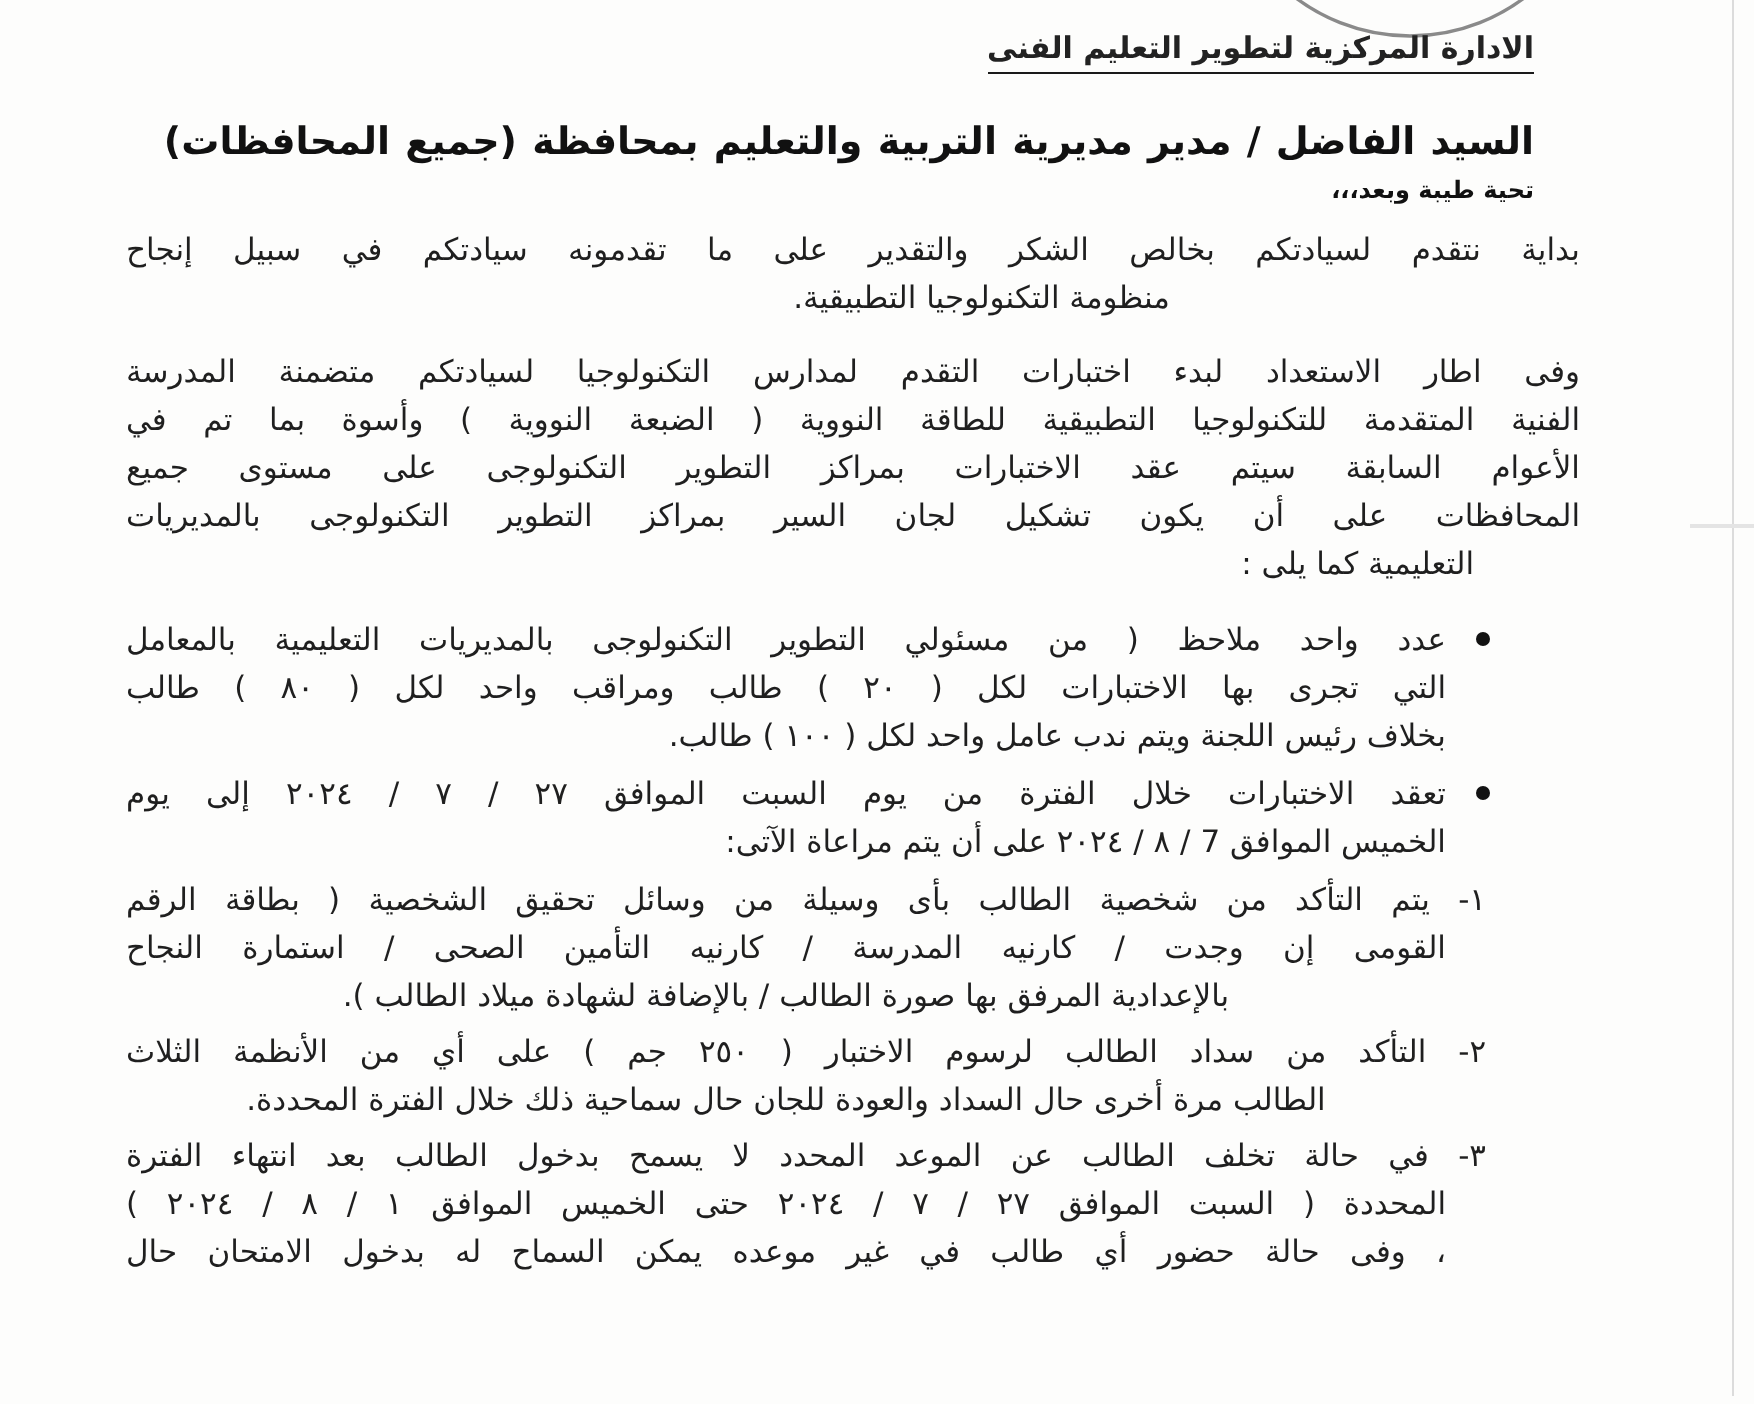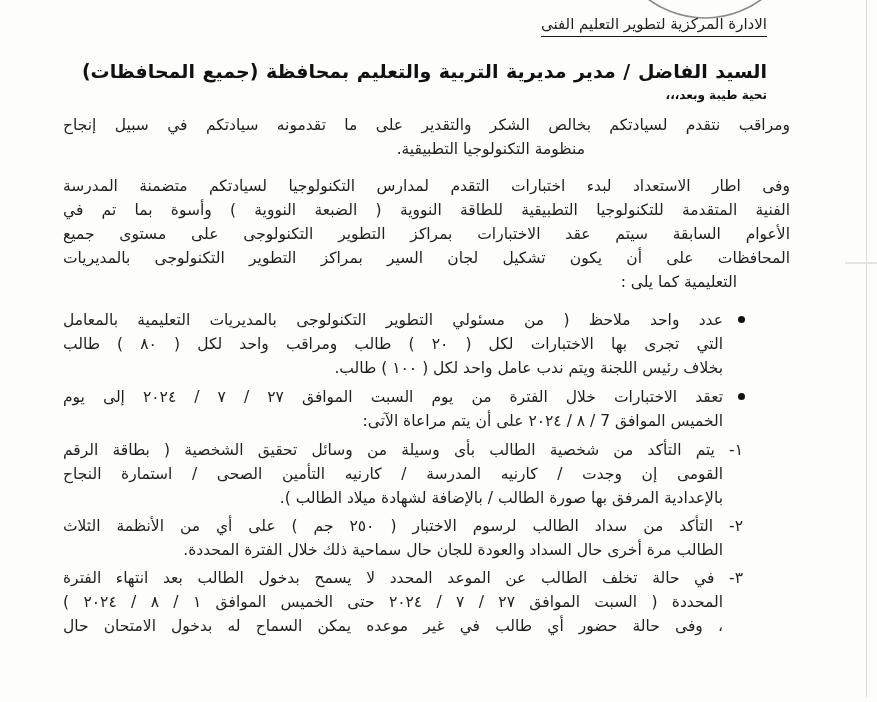--- a/index.html
+++ b/index.html
@@ -7,21 +7,21 @@
     width:877px;height:702px;position:relative;overflow:hidden;
     background:#fdfdfc;color:#1c1c1c;
     font-family:"DejaVu Sans",sans-serif;
     direction:rtl;
   }
   .scan-edge-v{position:absolute;left:866px;top:0;width:1px;height:698px;background:#dcdcdc;}
   .scan-mark-h{position:absolute;left:845px;top:262px;width:32px;height:2px;background:#e4e4e4;}
   .stamp{position:absolute;left:605px;top:0;}
   .dept-title{
     position:absolute;top:15px;right:110px;
-    font-size:15px;font-weight:normal;color:#222;
+    font-size:15px;font-weight:bold;color:#222;
     border-bottom:1.5px solid #1a1a1a;padding-bottom:3px;
     white-space:nowrap;
   }
   .recipient{
     position:absolute;top:60px;right:110px;
     font-size:19px;font-weight:bold;color:#111;
     white-space:nowrap;word-spacing:1px;
   }
   .greeting{
     position:absolute;top:88px;right:110px;
@@ -35,21 +35,21 @@
   .p1-last{padding-right:205px;}
   .p2-last{padding-right:53px;}
   .blist .item{position:relative;margin:0 47px 5px 0;}
   .blist .item .txt .ln{padding-right:20px;}
   .blist .item .txt .ln.j{height:24px;}
   .dot{
     position:absolute;right:-2px;top:8px;width:7px;height:7px;
     background:#121212;border-radius:50%;
   }
   .nlist .item{margin:0 47px 4px 0;}
-  .nlist .item .ln.ind{padding-right:20px;}
+  .nlist .item .ln.ind{padding-right:20px;text-align:center;}
   .n3-last{padding-right:310px;}
 </style>
 </head>
 <body>
 
 <div class="scan-edge-v"></div>
 <div class="scan-mark-h"></div>
 
 <svg class="stamp" width="200" height="26" viewBox="0 0 200 26">
   <circle cx="100" cy="-77" r="95" fill="none" stroke="#8a8a8a" stroke-width="1.7"></circle>
@@ -61,21 +61,21 @@
 
 <div class="dept-title">الادارة المركزية لتطوير التعليم الفنى</div>
 
 <div class="recipient">السيد الفاضل / مدير مديرية التربية والتعليم بمحافظة (جميع المحافظات)</div>
 
 <div class="greeting">تحية طيبة وبعد،،،</div>
 
 <div class="body-block">
 
   <div class="par">
-    <div class="ln j">ومراقب نتقدم لسيادتكم بخالص الشكر والتقدير على ما تقدمونه سيادتكم في سبيل إنجاح</div>
+    <div class="ln j">بداية نتقدم لسيادتكم بخالص الشكر والتقدير على ما تقدمونه سيادتكم في سبيل إنجاح</div>
     <div class="ln p1-last">منظومة التكنولوجيا التطبيقية.</div>
   </div>
 
   <div class="par ctx">
     <div class="ln j">وفى اطار الاستعداد لبدء اختبارات التقدم لمدارس التكنولوجيا لسيادتكم متضمنة المدرسة</div>
     <div class="ln j">الفنية المتقدمة للتكنولوجيا التطبيقية للطاقة النووية ( الضبعة النووية ) وأسوة بما تم في</div>
     <div class="ln j">الأعوام السابقة سيتم عقد الاختبارات بمراكز التطوير التكنولوجى على مستوى جميع</div>
     <div class="ln j">المحافظات على أن يكون تشكيل لجان السير بمراكز التطوير التكنولوجى بالمديريات</div>
     <div class="ln p2-last">التعليمية كما يلى :</div>
   </div>

